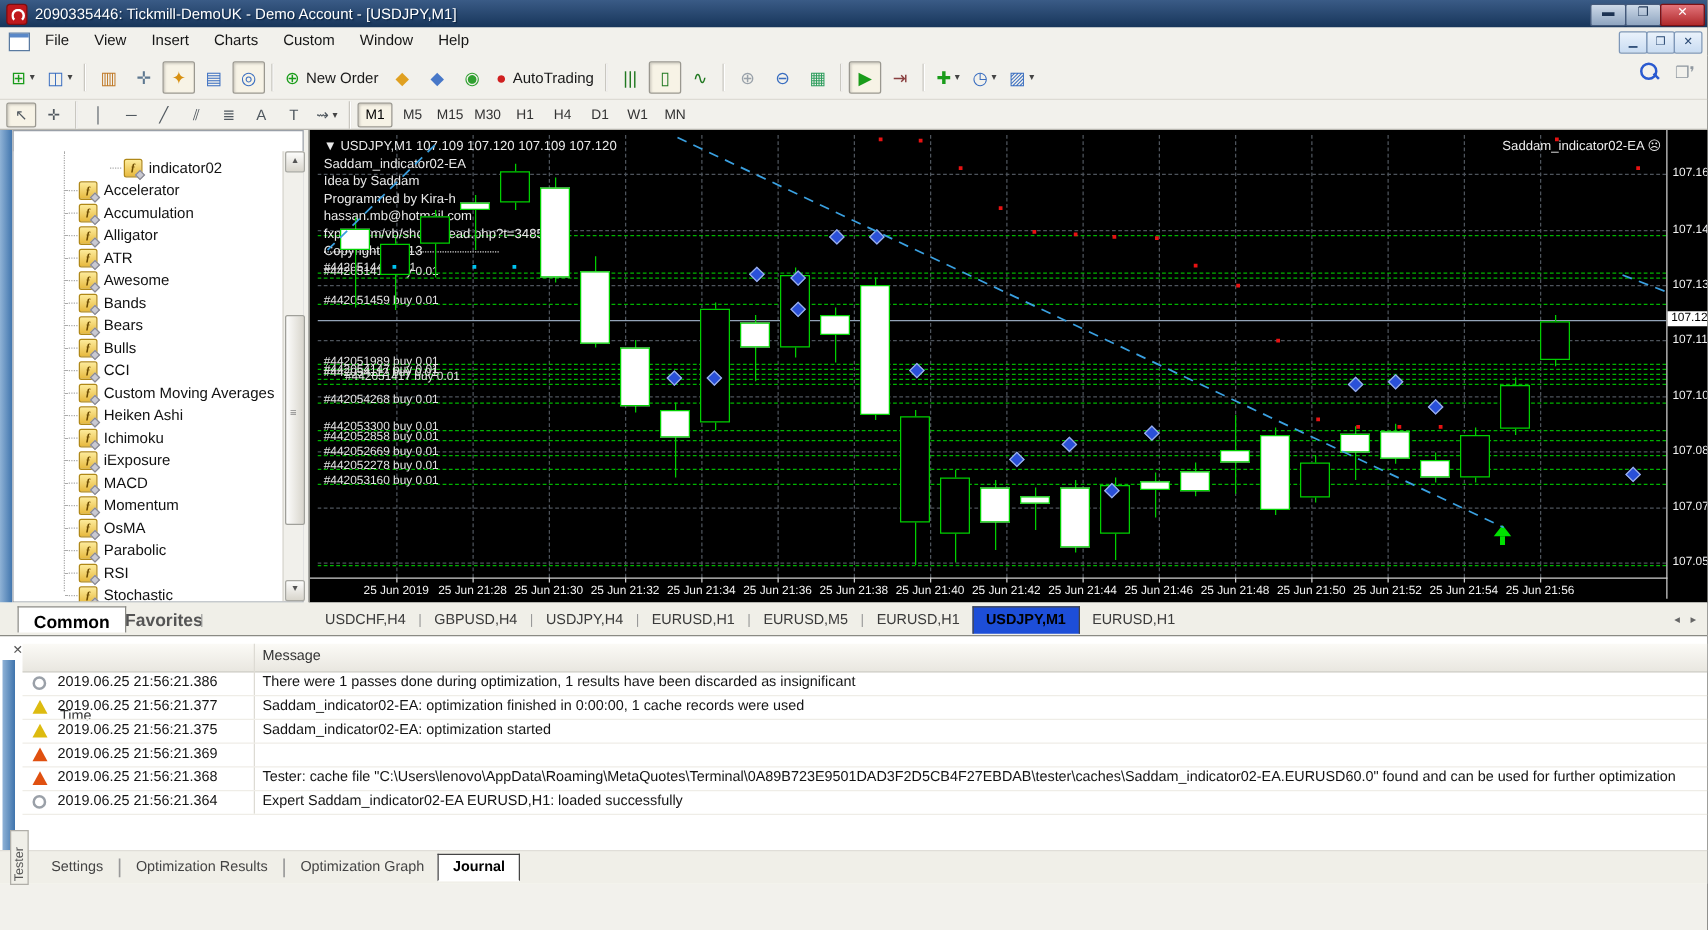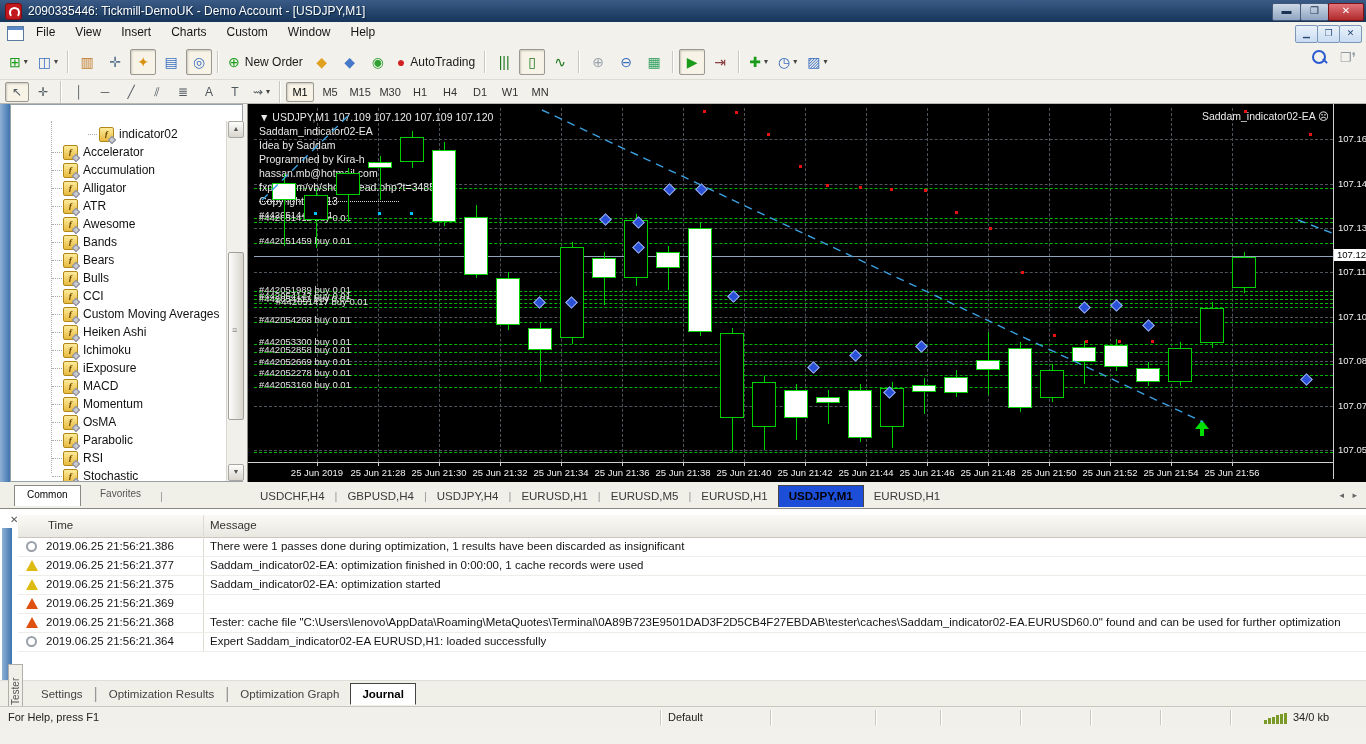--- a/index.html
+++ b/index.html
@@ -71,21 +71,21 @@
   .pr-lbl{position:absolute;left:1090px;color:#f0f0f0;font-size:9.5px;}
   #cp-tag{position:absolute;left:1086px;background:#fff;color:#000;font-size:9.5px;padding:0 2px 1px 3px;}
   .t-lbl{position:absolute;top:363px;color:#f0f0f0;font-size:9.5px;white-space:nowrap;transform:translateX(-50%);}
   .t-tick{position:absolute;top:358px;width:1px;height:4px;background:#cfcfcf;}
   #ea-corner{position:absolute;right:38px;top:6px;color:#ececec;font-size:10.5px;}
   #info-sep{position:absolute;border-top:1px dotted #d8d8d8;}
   .uparrow{position:absolute;width:0;height:0;border-left:7px solid transparent;border-right:7px solid transparent;border-bottom:9px solid #00e000;}
   .uparrow:after{content:"";position:absolute;left:-2px;top:9px;width:4px;height:7px;background:#00e000;}
   
   #tabsband{left:0;top:482px;width:1366px;height:26px;background:#f0efe8;border-bottom:1px solid #9c9a94;}
-  .nvtab{position:absolute;top:3px;height:21px;font-size:10px;color:#555;padding:3px 12px 0;box-sizing:border-box;}
+  .nvtab{position:absolute;top:3px;height:21px;font-size:14px;color:#555;padding:3px 12px 0;box-sizing:border-box;font-weight:bold;}
   .nvtab.active{background:#fff;border:1px solid #8a8a84;border-bottom:none;color:#000;}
   .ctab{display:inline-block;font-size:11.5px;color:#3a3a3a;padding:4px 10px 0;height:22px;box-sizing:border-box;}
   .ctab.active{background:#1d4ed8;border:1px solid #454545;border-bottom:none;font-weight:bold;color:#000;}
   .ctabsep{color:#999;font-size:11px;}
   #ctabs{position:absolute;left:250px;top:3px;white-space:nowrap;}
   #ctab-arrows{position:absolute;right:6px;top:8px;font-size:9px;color:#666;letter-spacing:3px;}
   
   #terminal{left:0;top:508px;width:1366px;height:198px;background:#fff;border-top:1px solid #8a8a84;}
   #term-close{left:10px;top:514px;font-size:10px;color:#555;}
   #jr-header{left:18px;top:515px;width:1348px;height:22px;background:linear-gradient(#fbfaf6,#e9e7e0);border-bottom:1px solid #c9c7c0;}
@@ -604,21 +604,21 @@
     <div class="nvtab" style="left:88px;">Favorites</div>
     <div class="abs" style="left:160px;top:8px;color:#999;font-size:11px;">|</div>
     <div id="ctabs"><span class="ctab">USDCHF,H4</span><span class="ctabsep">|</span><span class="ctab">GBPUSD,H4</span><span class="ctabsep">|</span><span class="ctab">USDJPY,H4</span><span class="ctabsep">|</span><span class="ctab">EURUSD,H1</span><span class="ctabsep">|</span><span class="ctab">EURUSD,M5</span><span class="ctabsep">|</span><span class="ctab">EURUSD,H1</span><span class="ctab active">USDJPY,M1</span><span class="ctab">EURUSD,H1</span></div>
     <div id="ctab-arrows">◂ ▸</div>
   </div>
 
   <div id="terminal" class="abs"></div>
   <div id="term-close" class="abs">✕</div>
   <div id="bluestrip-term" class="abs"></div>
   <div id="jr-header" class="abs">
-    <div class="jr-col" style="left:30px;">Time</div>
+    <div class="jr-col" style="left:30px;margin-top:48px;">Time</div>
     <div class="jr-col" style="left:192px;">Message</div>
   </div>
   <div id="jr-div" class="abs"></div>
   <div id="jrows">
       <div class="jrow abs" style="top: 537px;">
         <span class="jico info"></span>
         <span class="jtime">2019.06.25 21:56:21.386</span>
         <span class="jmsg">There were 1 passes done during optimization, 1 results have been discarded as insignificant</span>
       </div>
       <div class="jrow abs" style="top: 556px;">
@@ -652,36 +652,15 @@
     </div>
   <div id="tester-tabs">
       <span class="ttab">Settings</span>
       <span class="ttabsep">|</span>
       <span class="ttab">Optimization Results</span>
       <span class="ttabsep">|</span>
       <span class="ttab">Optimization Graph</span>
       <span class="ttab active">Journal</span>
     </div>
 
-  <div id="statusbar" class="abs">
-    <div class="abs" style="left:8px;top:4px;">For Help, press F1</div>
-    <div class="abs" style="left:668px;top:4px;">Default</div>
-    <div id="traffic-bars">
-        <i style="height: 4px;"></i>
-        <i style="height: 6px;"></i>
-        <i style="height: 7px;"></i>
-        <i style="height: 9px;"></i>
-        <i style="height: 10px;"></i>
-        <i style="height: 11px;"></i>
-      </div>
-    <div class="abs" style="left:1293px;top:4px;">34/0 kb</div>
-  <div class="st-div" style="left: 660px;"></div>
-      <div class="st-div" style="left: 770px;"></div>
-      <div class="st-div" style="left: 875px;"></div>
-      <div class="st-div" style="left: 940px;"></div>
-      <div class="st-div" style="left: 1020px;"></div>
-      <div class="st-div" style="left: 1090px;"></div>
-      <div class="st-div" style="left: 1160px;"></div>
-      <div class="st-div" style="left: 1230px;"></div>
-    </div>
 
 
 </div>
 
 </body></html>

